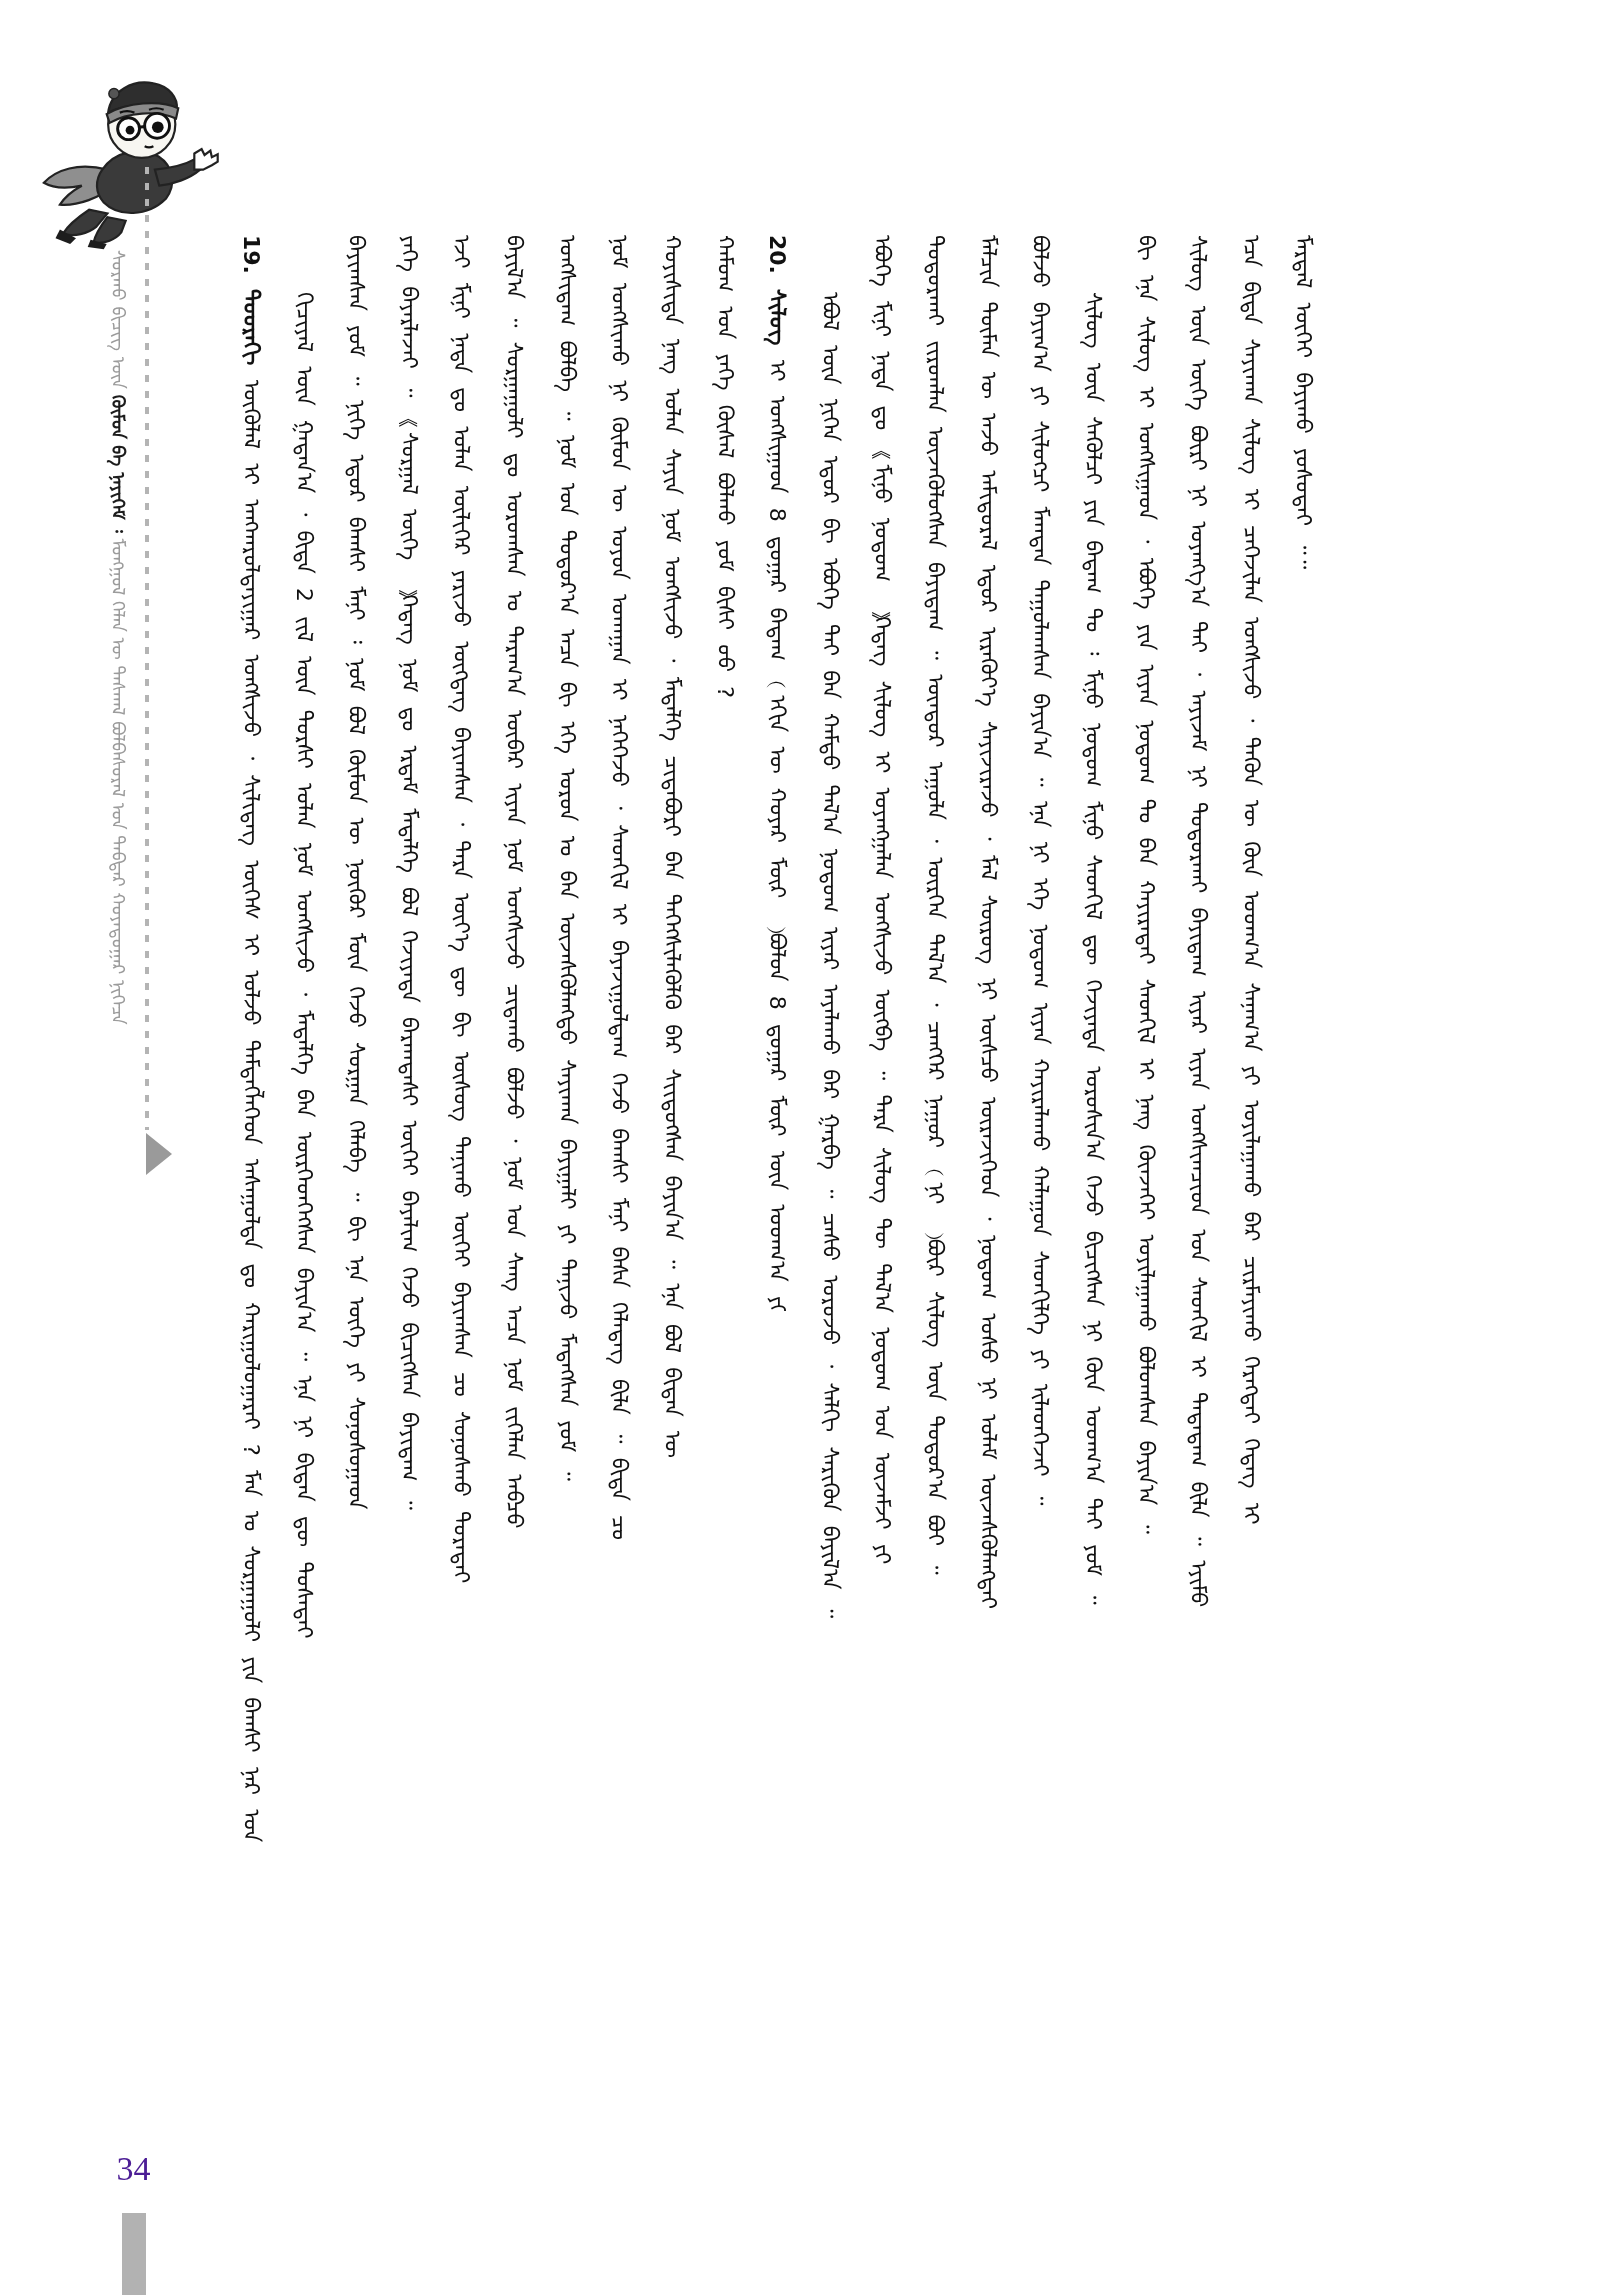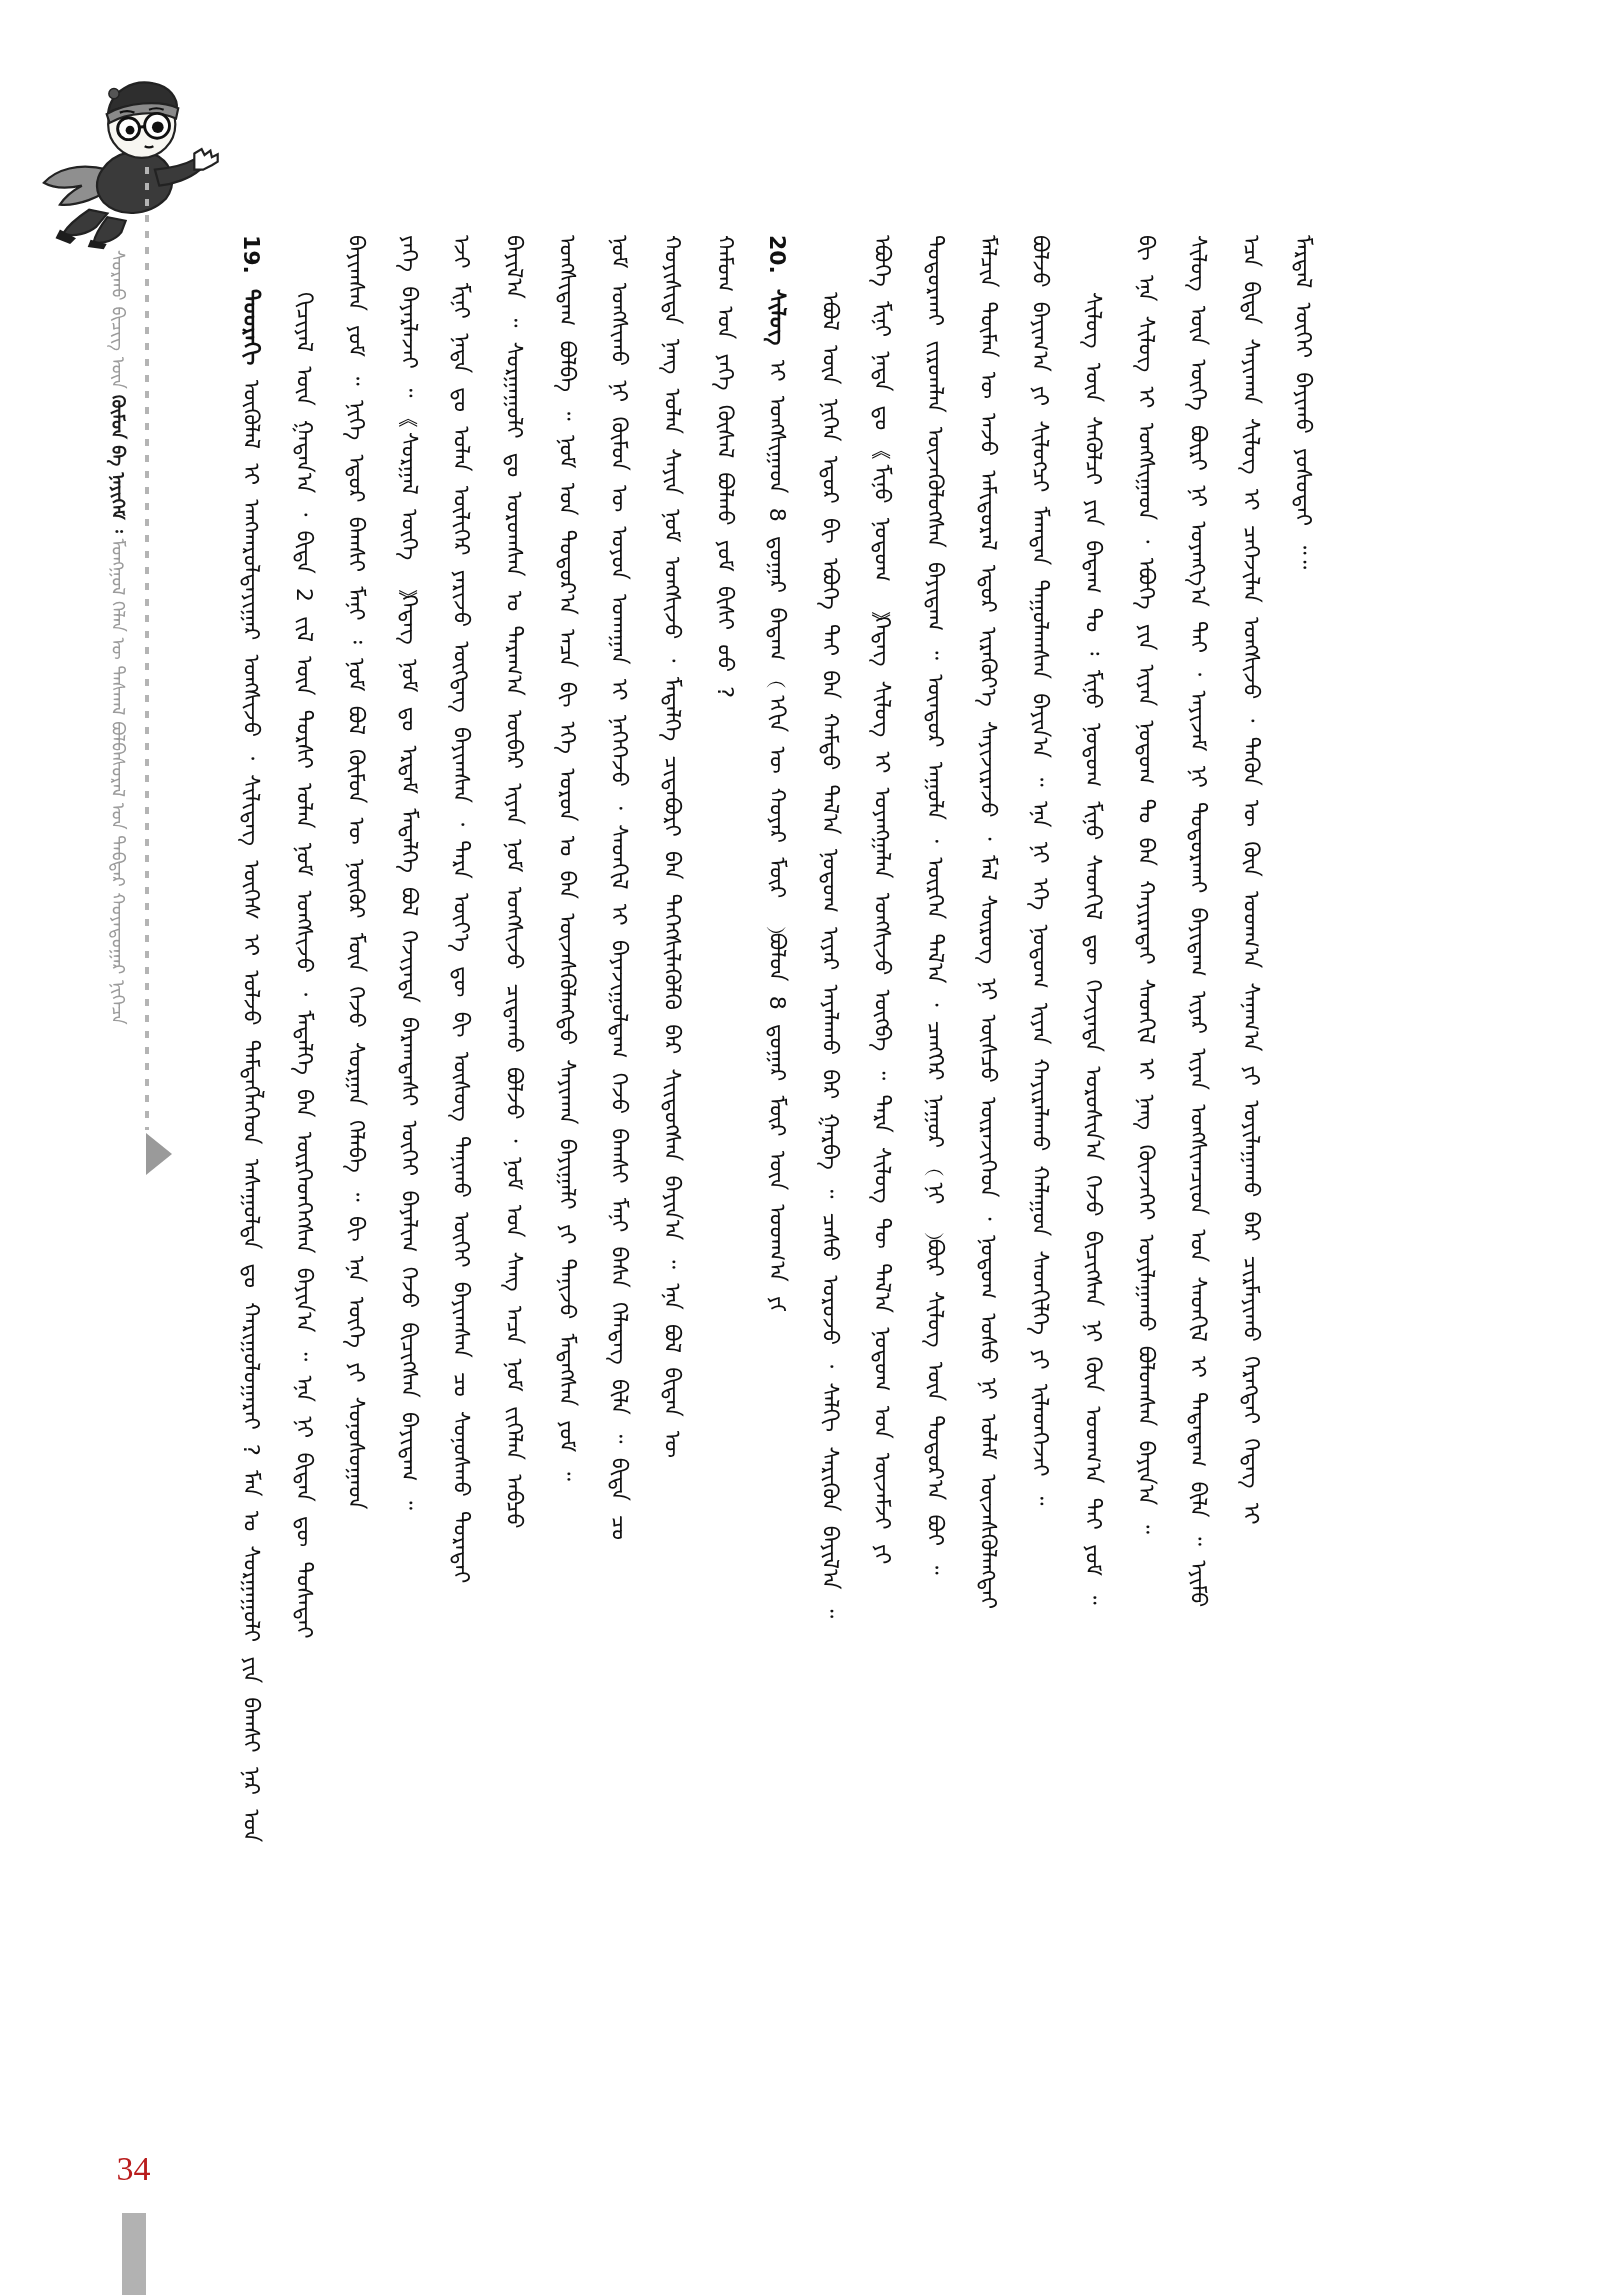--- a/index.html
+++ b/index.html
@@ -18,21 +18,21 @@
     border-left:26px solid #9a9a9a;}
   
   .body-columns{position:absolute;left:232px;top:235px;width:1345px;height:1842px;}
   .t-col{position:absolute;width:38px;writing-mode:vertical-lr;text-orientation:mixed;
     font-size:22px;line-height:38px;letter-spacing:2.9px;word-spacing:7.3px;color:#111;
     white-space:nowrap;overflow:hidden;}
   .t-col .item-num{font-weight:bold;letter-spacing:0.7px;}
   .t-col .lead-bold{font-weight:bold;}
   
   .page-number{position:absolute;left:108px;top:2150px;width:51px;text-align:center;
-    font-family:"Liberation Serif",serif;font-size:34px;color:#b91c1c;}
+    font-family:"Liberation Serif",serif;font-size:34px;color:#4c1d95;}
   .footer-bar{position:absolute;left:122px;top:2213px;width:24px;height:83px;background:#b2b2b2;}
   
   .boy{position:absolute;left:38px;top:60px;width:187px;height:190px;}
 </style>
 </head>
 <body>
 
 <div class="page">
 
   <svg class="boy" viewBox="0 0 256 260">

